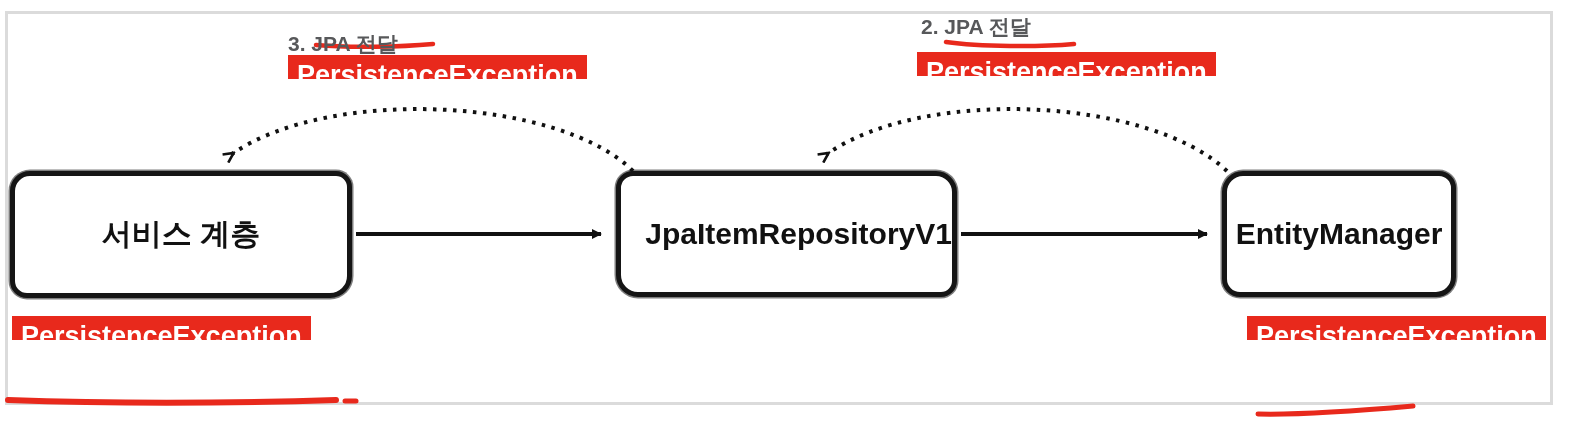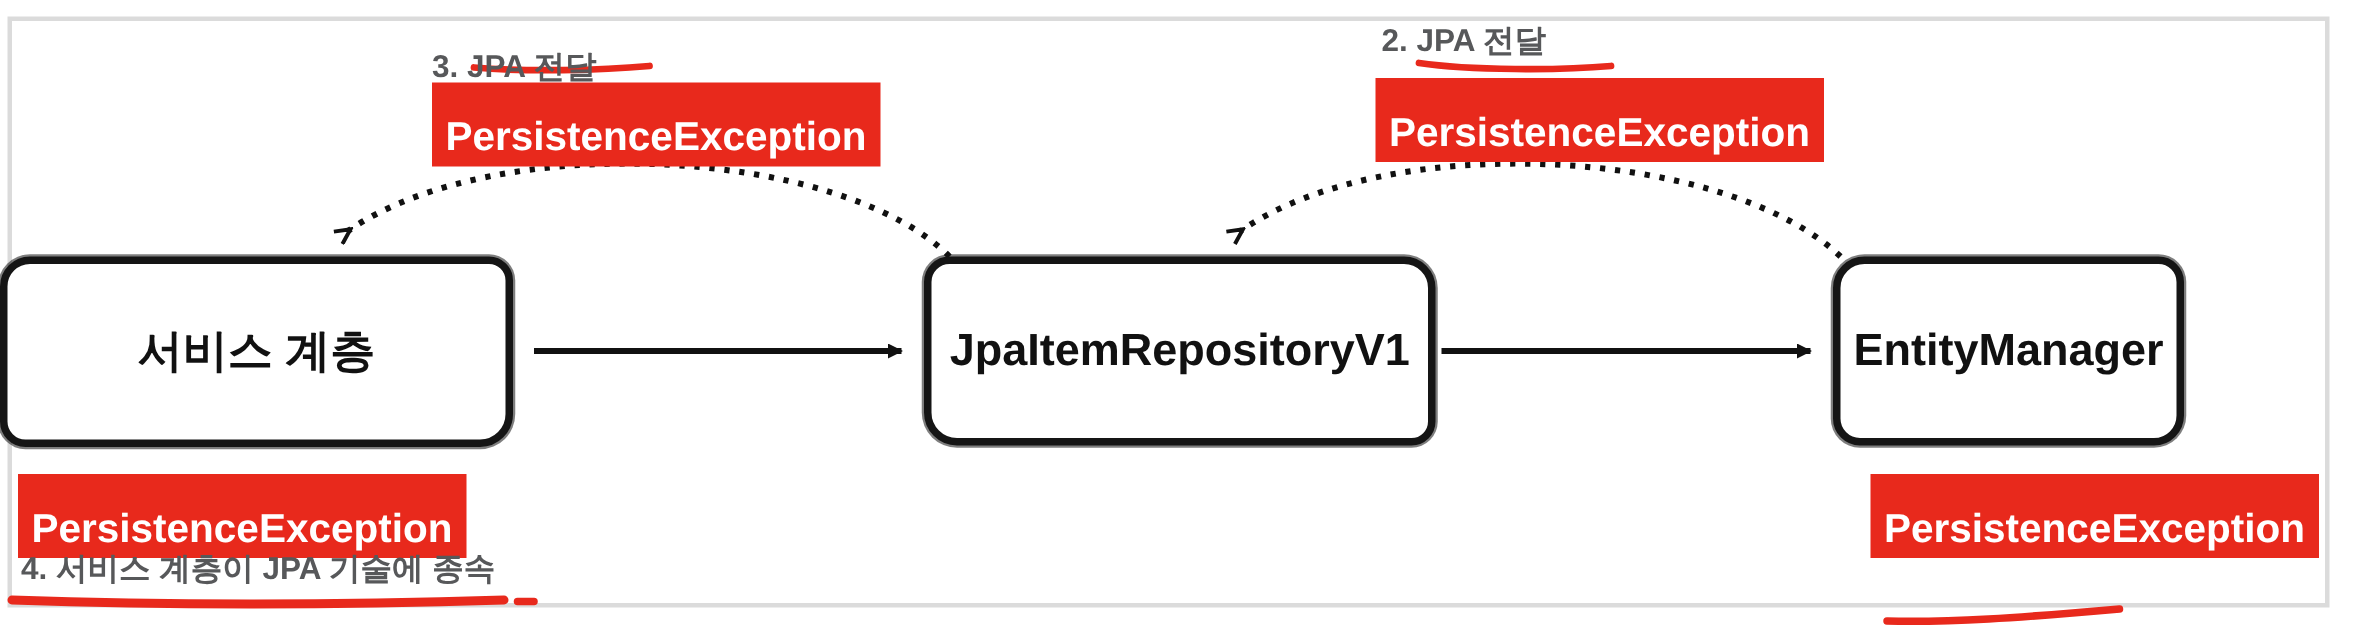--- a/index.html
+++ b/index.html
@@ -28,33 +28,33 @@
     box-sizing: border-box;
     box-shadow: 0 0 0 1.5px rgba(20,20,20,0.55);
   }
   .node-box .node-label {
     font-weight: bold;
     font-size: 30px;
     color: #111111;
     letter-spacing: 0px;
     white-space: nowrap;
   }
-  #box-service       { left: 0;   top: 171px; width: 342px; height: 127px; border-radius: 20px 16px 22px 17px; }
-  #box-repository    { left: 616px;  top: 171px; width: 341px; height: 126px; border-radius: 17px 21px 16px 22px; }
+  #box-service       { left: 10px;   top: 171px; width: 342px; height: 127px; border-radius: 20px 16px 22px 17px; }
+  #box-repository    { left: 616px;  top: 171px; width: 341px; height: 126px; border-radius: 17px 21px 16px 22px; justify-content: flex-end; }
   #box-entitymanager { left: 1222px; top: 171px; width: 234px; height: 126px; border-radius: 21px 17px 20px 18px; }
 
   .exception-badge {
     position: absolute;
     background: #e8291c;
     color: #ffffff;
     font-weight: bold;
     font-size: 27px;
     line-height: 40px;
     height: 24px;
-    padding: 16px 9px;
+    padding: 0 9px;
     white-space: nowrap;
   }
   #exc-top-left     { left: 288px;  top: 55px;  }
   #exc-top-right    { left: 917px;  top: 52px;  }
   #exc-bottom-left  { left: 12px;   top: 316px; }
   #exc-bottom-right { left: 1247px; top: 316px; }
 
   .step-label {
     position: absolute;
     color: #57585a;
@@ -114,15 +114,14 @@
     <span class="node-label">EntityManager</span>
   </div>
 
   <div class="exception-badge" id="exc-top-left">PersistenceException</div>
   <div class="exception-badge" id="exc-top-right">PersistenceException</div>
   <div class="exception-badge" id="exc-bottom-left">PersistenceException</div>
   <div class="exception-badge" id="exc-bottom-right">PersistenceException</div>
 
   <div class="step-label" id="step3">3. JPA 전달</div>
   <div class="step-label" id="step2">2. JPA 전달</div>
-  <div class="step-label" id="step4">4. 서비스 계층이 JPA 기술에 종속</div>
 
 </div>
 
 </body></html>

